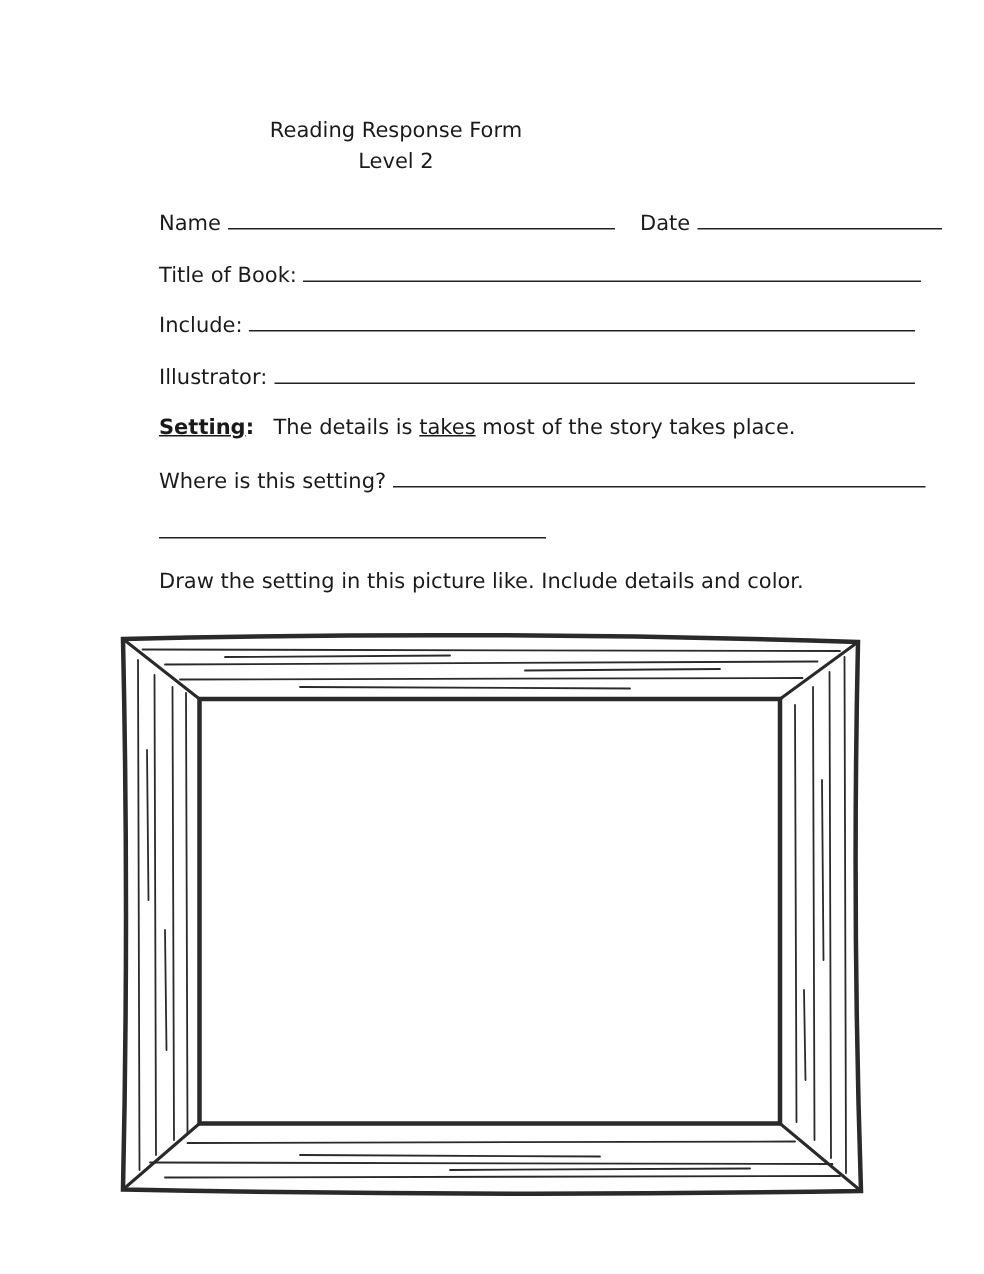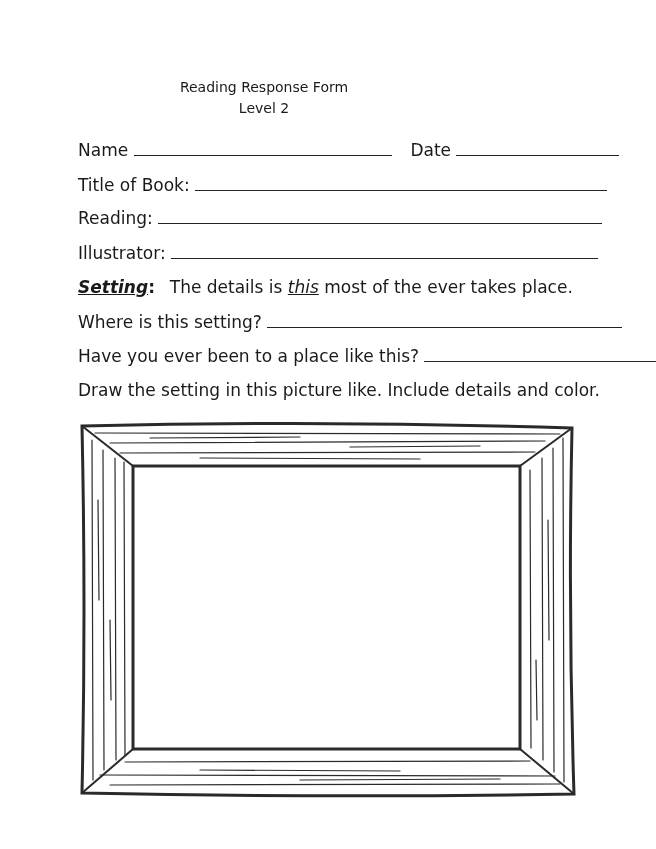--- a/index.html
+++ b/index.html
@@ -1,21 +1,21 @@
 <!DOCTYPE html>
 <html><head>
 <meta charset="utf-8">
 <style>
   html, body { margin:0; padding:0; background:#fff; }
   body { width:656px; height:849px; position:relative; overflow:hidden;
          font-family:"DejaVu Sans", sans-serif; color:#1a1a1a; }
   .title { position:absolute; left:0; width:528px; text-align:center; font-size:14px; }
-  .line { position:absolute; font-size:17px; white-space:nowrap; }
+  .line { position:absolute; font-size:14px; white-space:nowrap;margin-left:28px; }
   .blank { display:inline-block; border-bottom:1px solid #222; height:12px; vertical-align:baseline; }
-  .u { text-decoration:underline;font-style:italic; }
+  .u { text-decoration:underline; }
   .b { font-weight:bold; }
   svg { position:absolute; left:0; top:0; }
 </style>
 </head>
 <body>
 
 <div class="title" style="top:79px">Reading Response Form</div>
 <div class="title" style="top:100px">Level 2</div>
 
 <div class="line" style="left:78px; top:140px">
@@ -25,44 +25,43 @@
   <span>Date</span>
   <span class="blank" style="width:163px"></span>
 </div>
 
 <div class="line" style="left:78px; top:175px">
   <span>Title of Book:</span>
   <span class="blank" style="width:412px"></span>
 </div>
 
 <div class="line" style="left:78px; top:208px">
-  <span>Reading:</span>
+  <span>Include:</span>
   <span class="blank" style="width:444px"></span>
 </div>
 
 <div class="line" style="left:78px; top:243px">
   <span>Illustrator:</span>
   <span class="blank" style="width:427px"></span>
 </div>
 
 <div class="line" style="left:78px; top:277px">
   <span class="b u">Setting</span><span class="b">:</span>
   <span style="display:inline-block;width:4px"></span>
   <span>The details is</span>
-  <span class="u">this</span>
-  <span>most of the ever takes place.</span>
+  <span class="u">takes</span>
+  <span>most of the story takes place.</span>
 </div>
 
 <div class="line" style="left:78px; top:312px">
   <span>Where is this setting?</span>
   <span class="blank" style="width:355px"></span>
 </div>
 
 <div class="line" style="left:78px; top:346px">
-  <span>Have you ever been to a place like this?</span>
   <span class="blank" style="width:258px"></span>
 </div>
 
 <div class="line" style="left:78px; top:380px">Draw the setting in this picture like. Include details and color.</div>
 
 <svg width="656" height="849" viewBox="0 0 656 849">
   <g fill="none" stroke="#2a2a2a" stroke-linecap="round">
     <path d="M82 426 Q330 420 572 428 Q568 610 574 794 Q330 798 82 793 Q86 610 82 426 Z" stroke-width="3"></path>
     <path d="M133 466 L520 466 L520 749 L133 749 Z" stroke-width="3"></path>
     <line x1="82" y1="426" x2="133" y2="466" stroke-width="2"></line>

